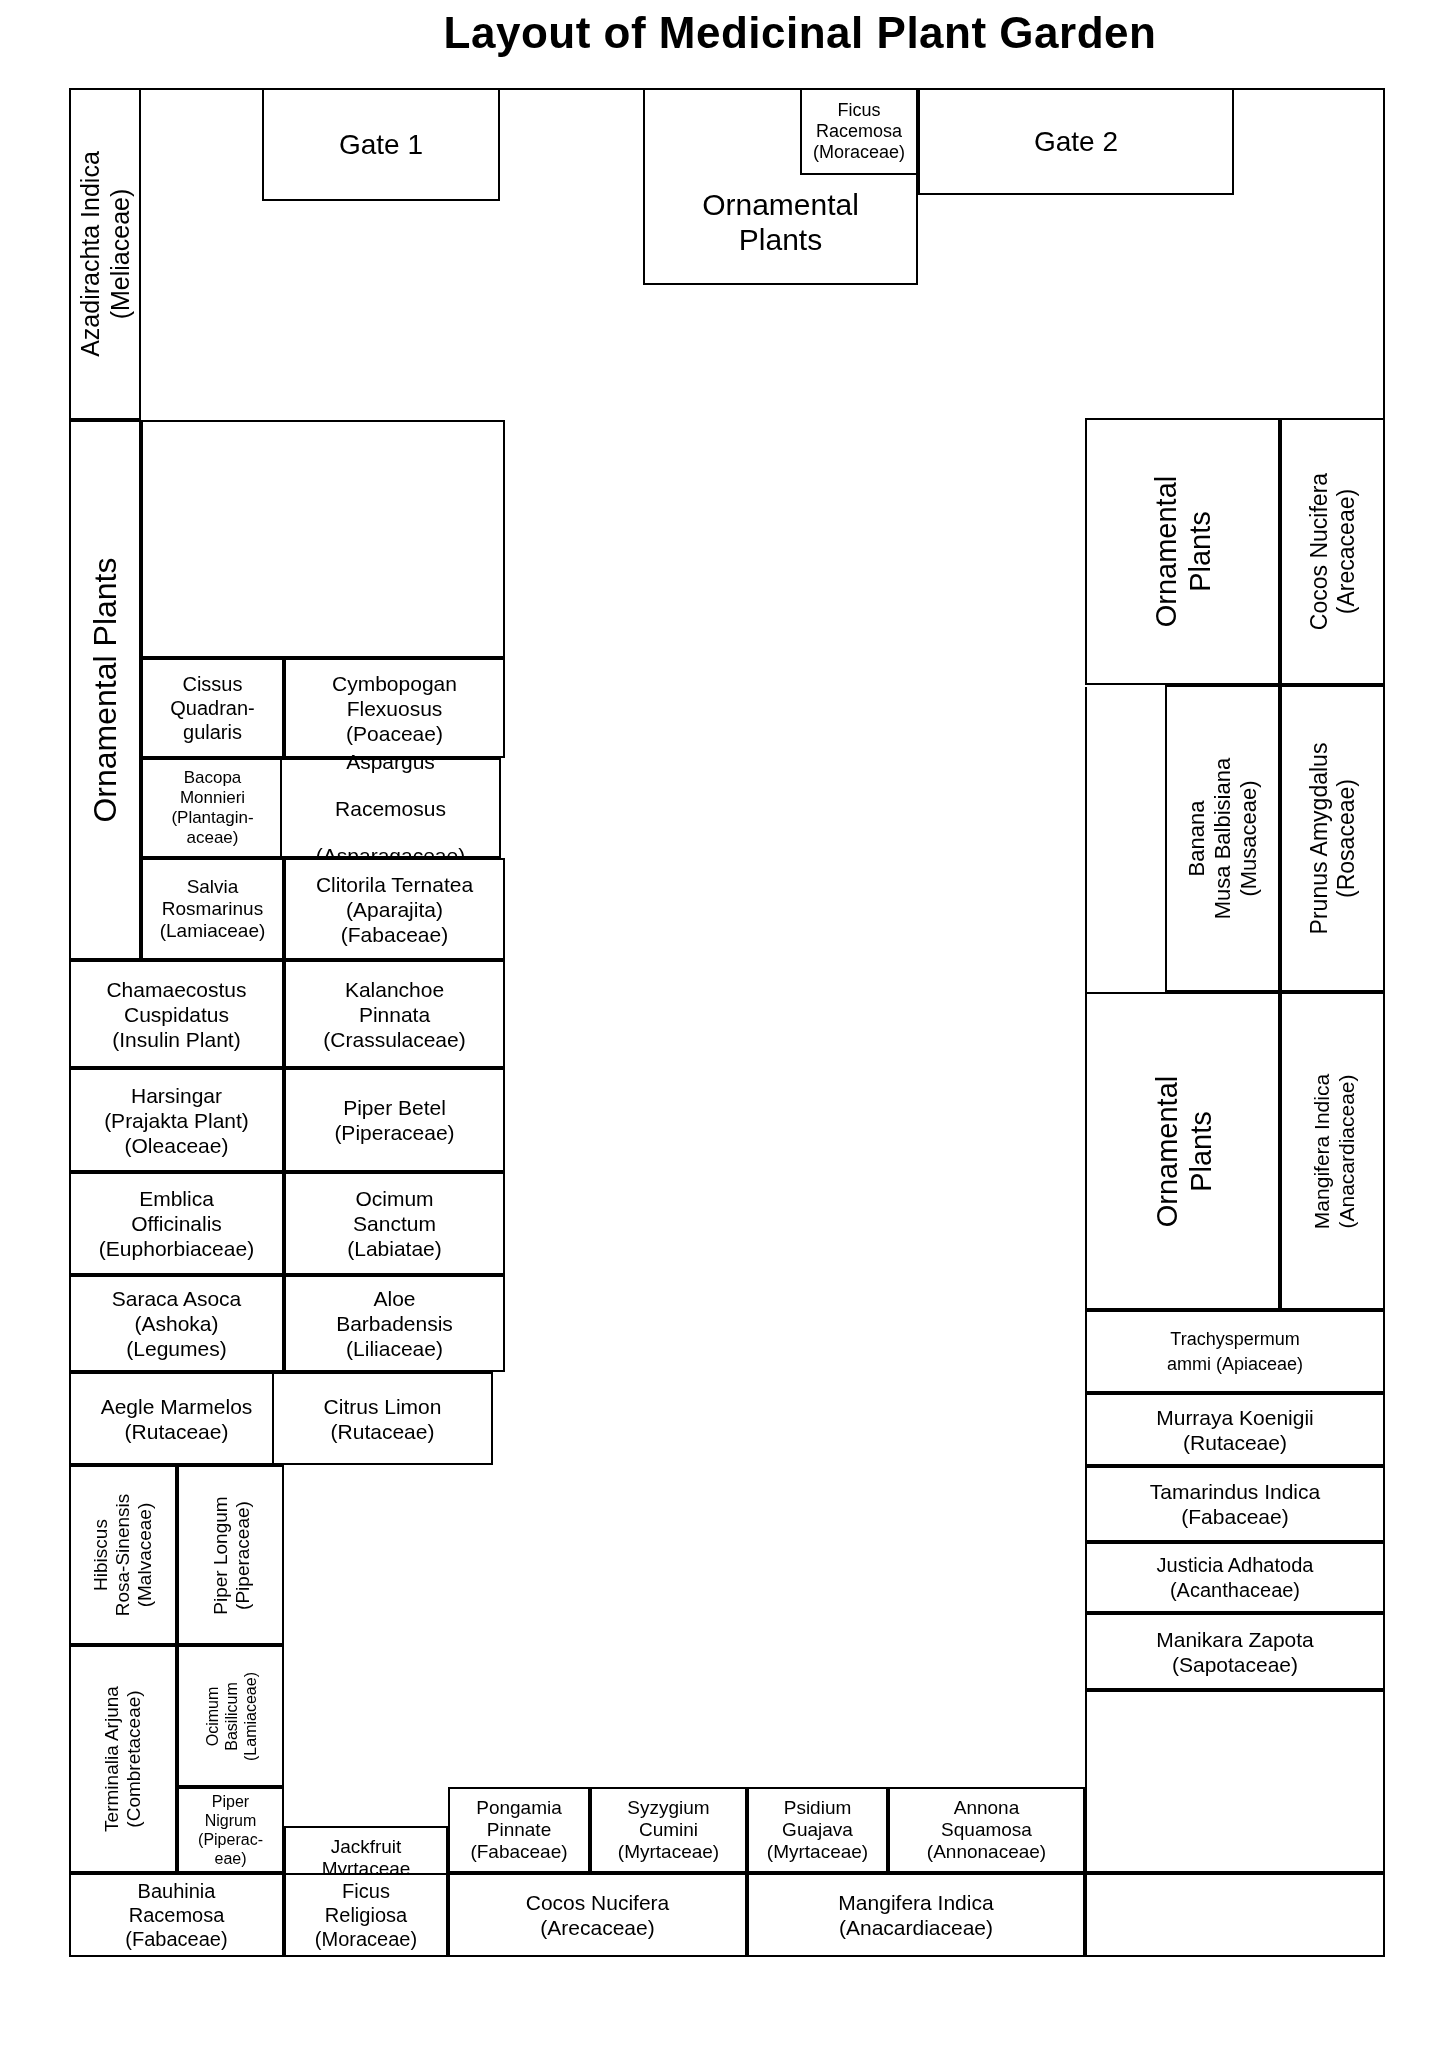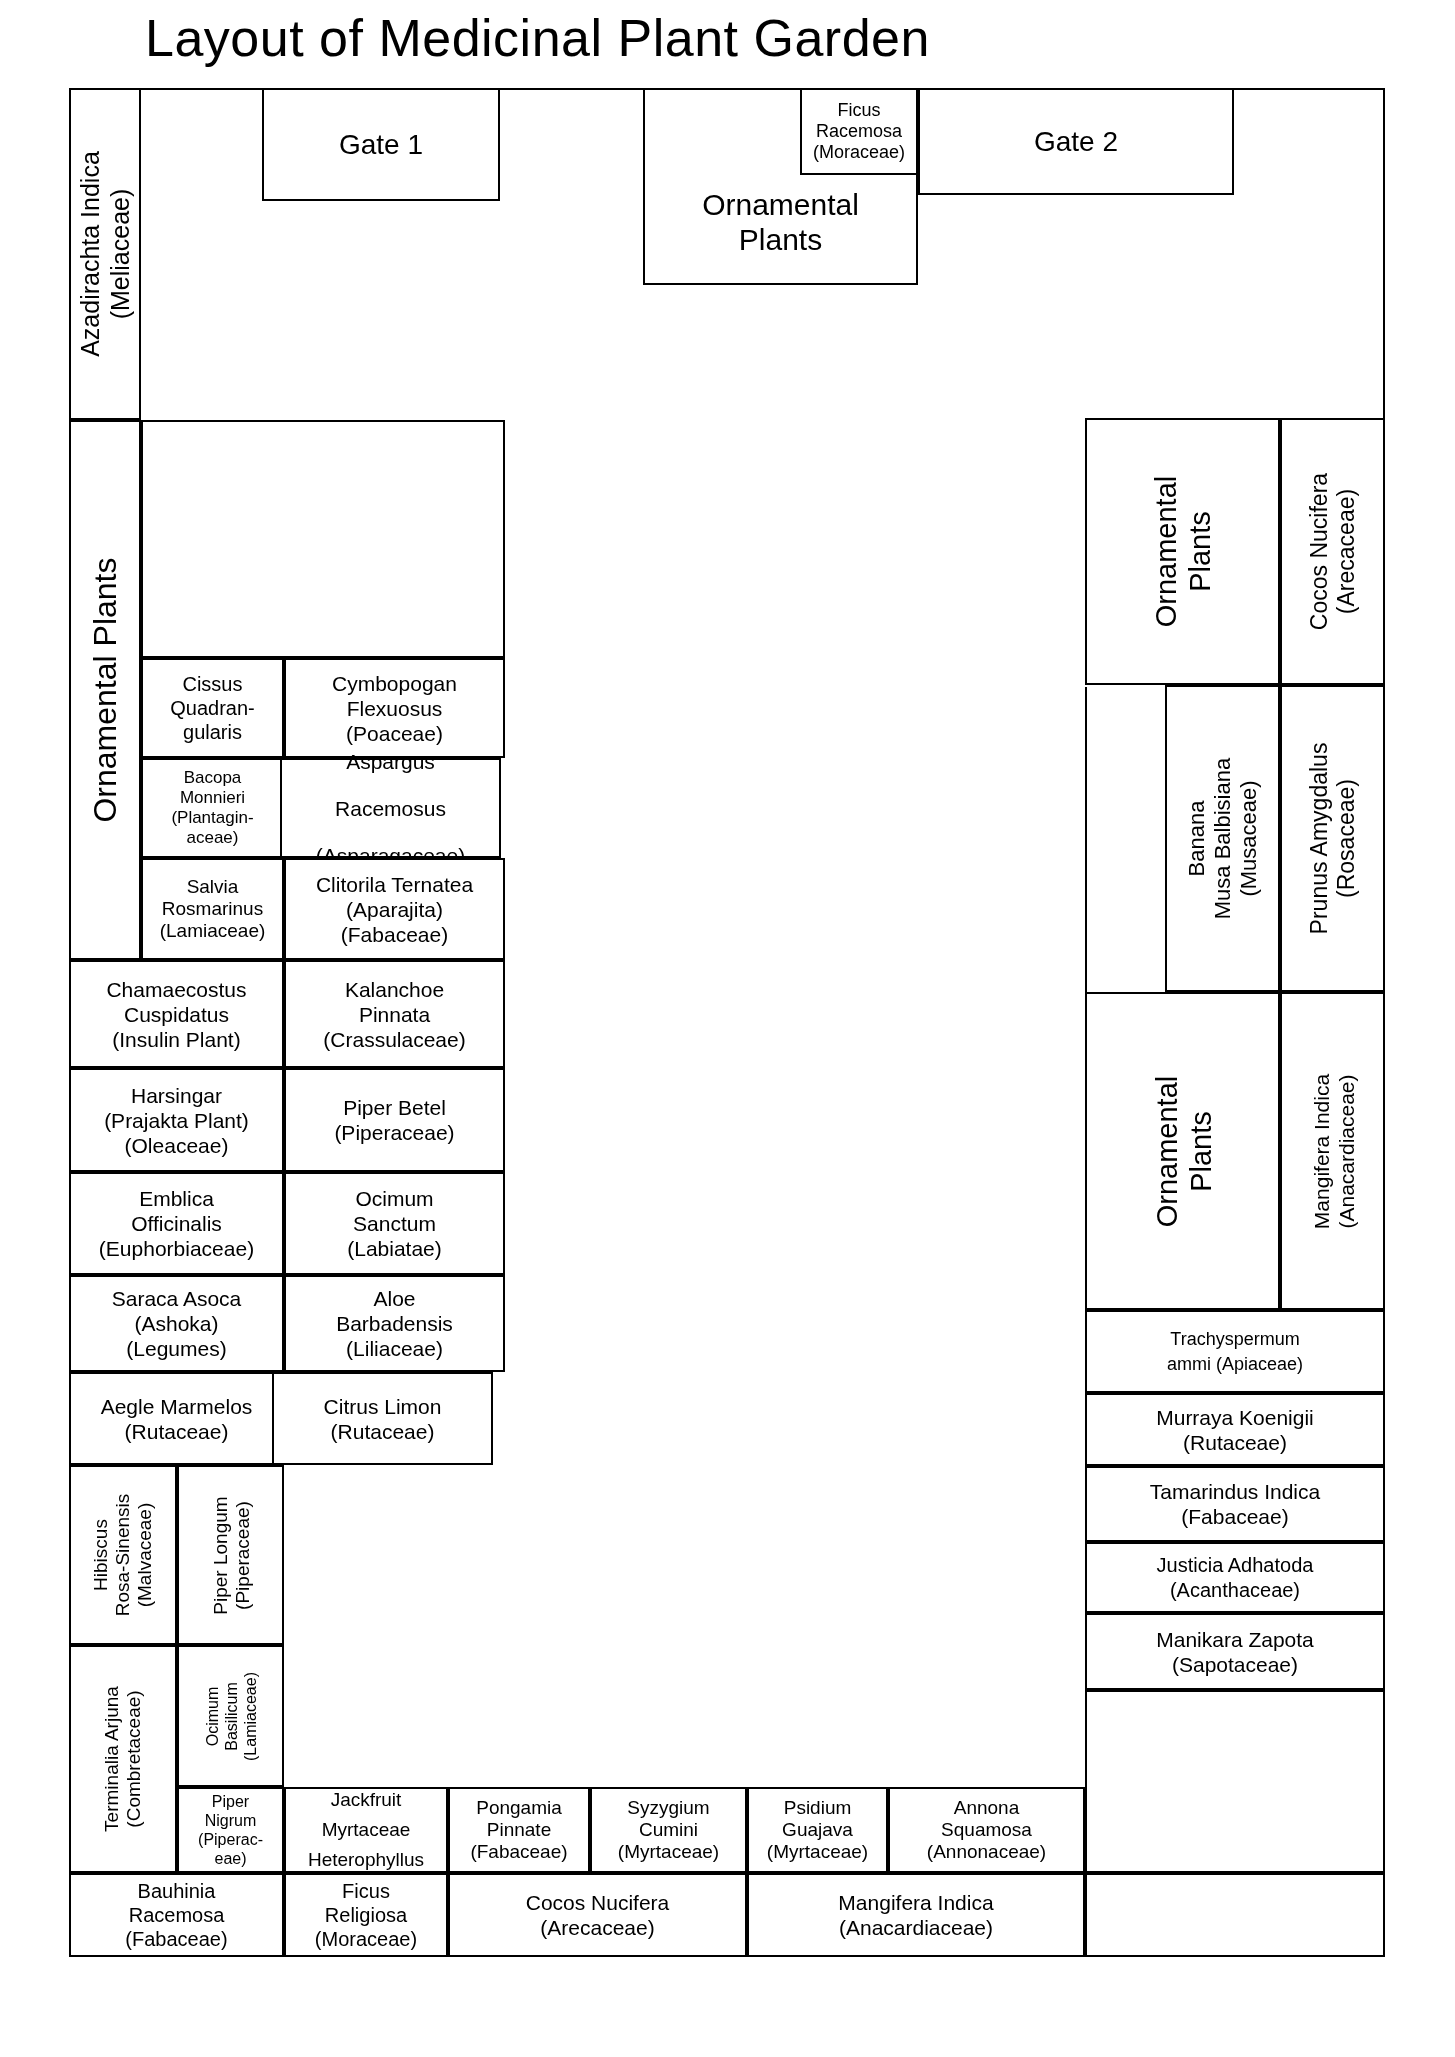--- a/index.html
+++ b/index.html
@@ -2,21 +2,21 @@
 <html><head>
 <meta charset="utf-8">
 <style>
   html,body{margin:0;padding:0;background:#fff;}
   body{
     width:1455px;height:2057px;position:relative;
     font-family:"Liberation Sans",sans-serif;color:#000;
   }
   .title{
     position:absolute;left:145px;top:8px;width:1310px;
-    font-size:52px;font-weight:400;letter-spacing:0.5px;
+    text-align:center;font-size:44px;font-weight:700;letter-spacing:0.5px;
   }
   #diagram{position:absolute;left:0;top:0;width:1455px;height:2057px;}
   .box{
     position:absolute;box-sizing:border-box;border:2px solid #000;background:#fff;
     display:flex;flex-direction:column;align-items:center;justify-content:center;
     text-align:center;overflow:visible;
   }
   .box.lineseg{border:none;background:#000;}
   .vtext{
     position:absolute;display:flex;flex-direction:column;align-items:center;
@@ -160,21 +160,21 @@
         <div>Basilicum</div>
         <div>(Lamiaceae)</div>
       </div>
     </div>
     <div class="box" style="left: 177px; top: 1787px; width: 107px; height: 86px; font-size: 16px; line-height: 19px;">
       <div>Piper</div>
       <div>Nigrum</div>
       <div>(Piperac-</div>
       <div>eae)</div>
     </div>
-    <div class="box" style="left: 284px; top: 1787px; width: 164px; height: 86px; font-size: 19px; line-height: 22px; justify-content: space-between;">
+    <div class="box" style="left: 284px; top: 1826px; width: 164px; height: 86px; font-size: 19px; line-height: 22px;">
       <div>Jackfruit</div>
       <div>Myrtaceae</div>
       <div>Heterophyllus</div>
     </div>
     <div class="box" style="left: 448px; top: 1787px; width: 142px; height: 86px; font-size: 19px; line-height: 22px;">
       <div>Pongamia</div>
       <div>Pinnate</div>
       <div>(Fabaceae)</div>
     </div>
     <div class="box" style="left: 590px; top: 1787px; width: 157px; height: 86px; font-size: 19px; line-height: 22px;">

